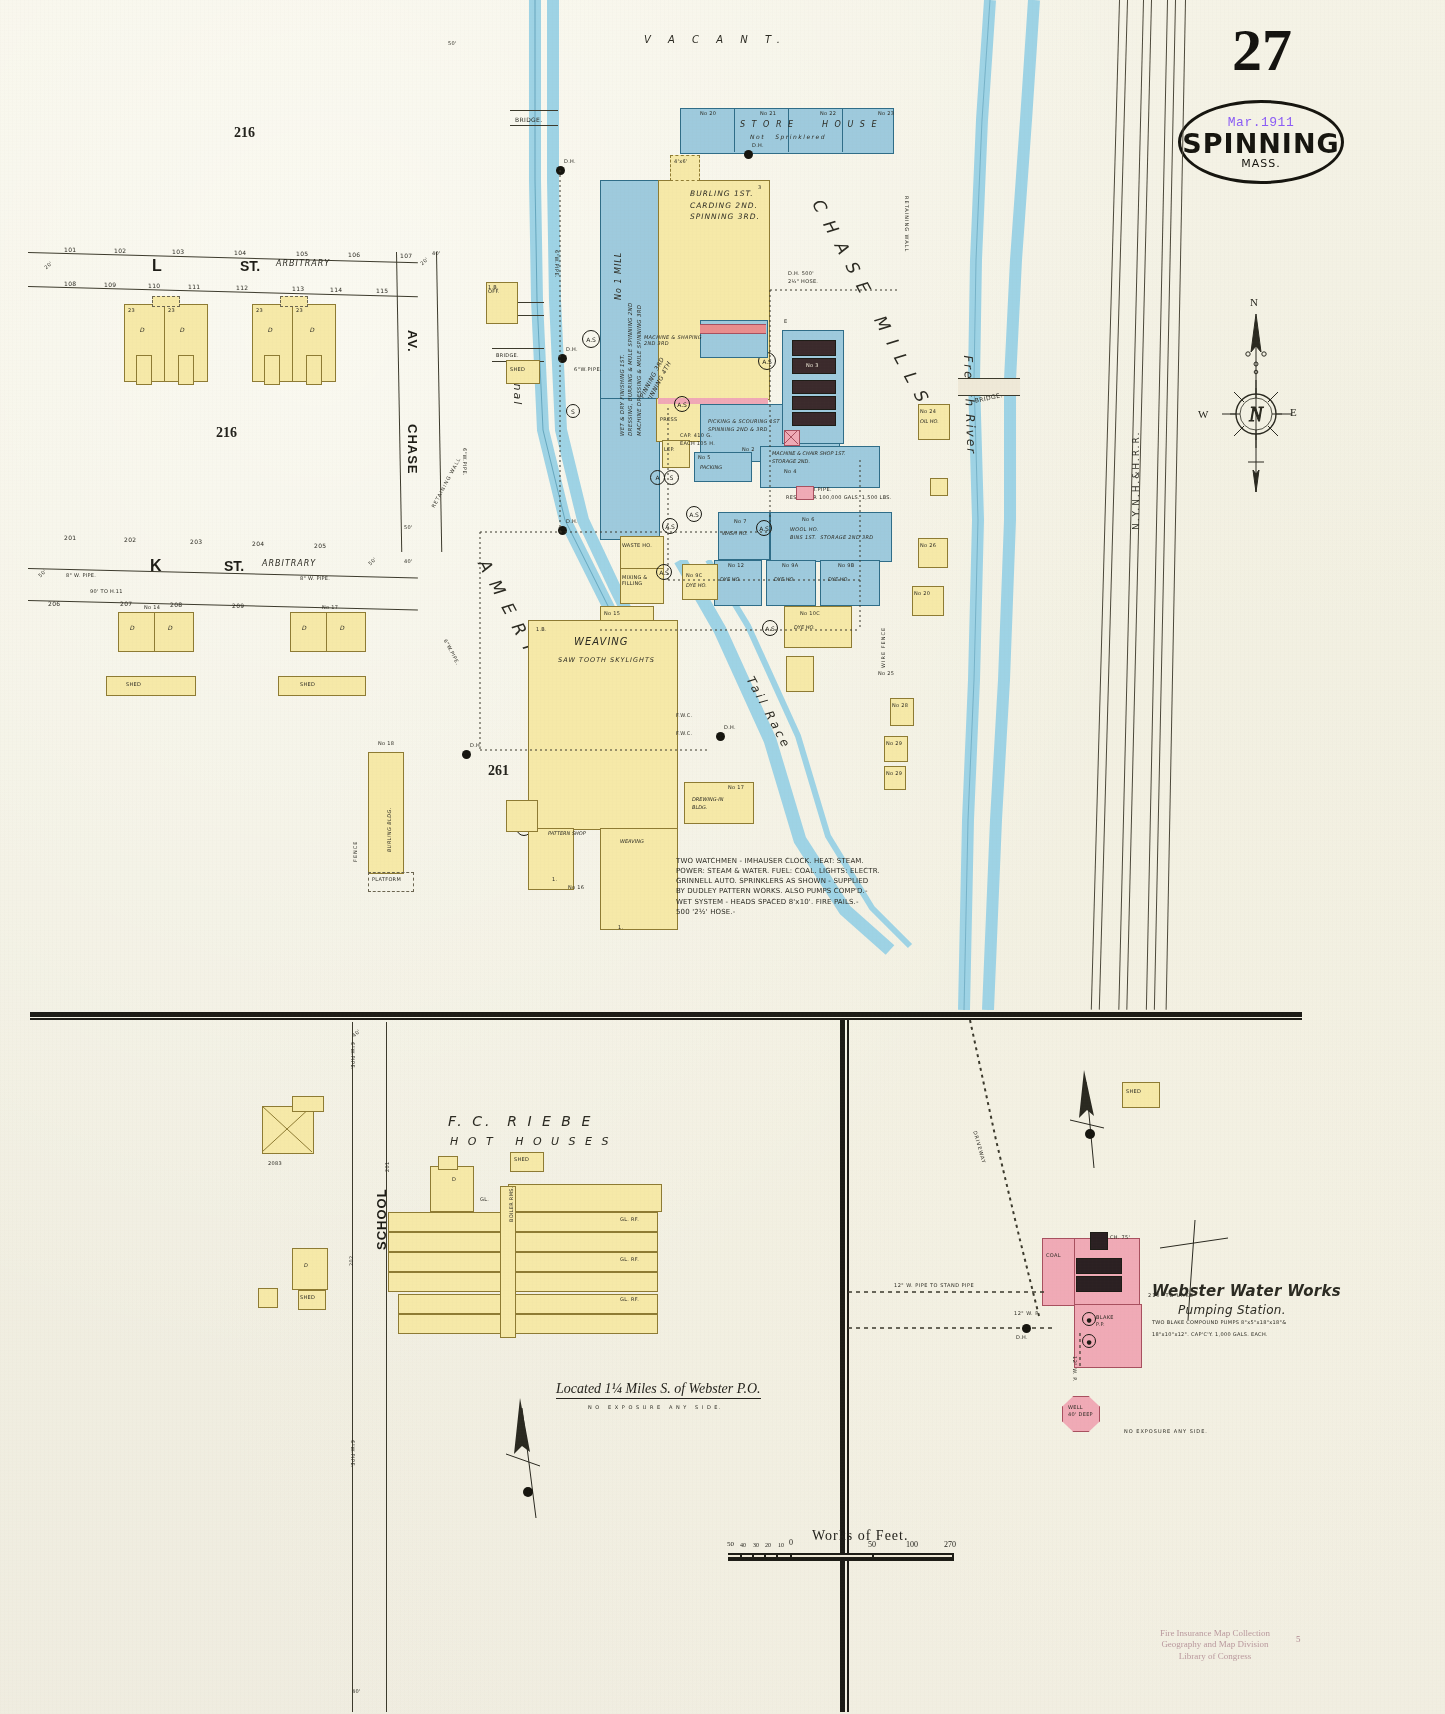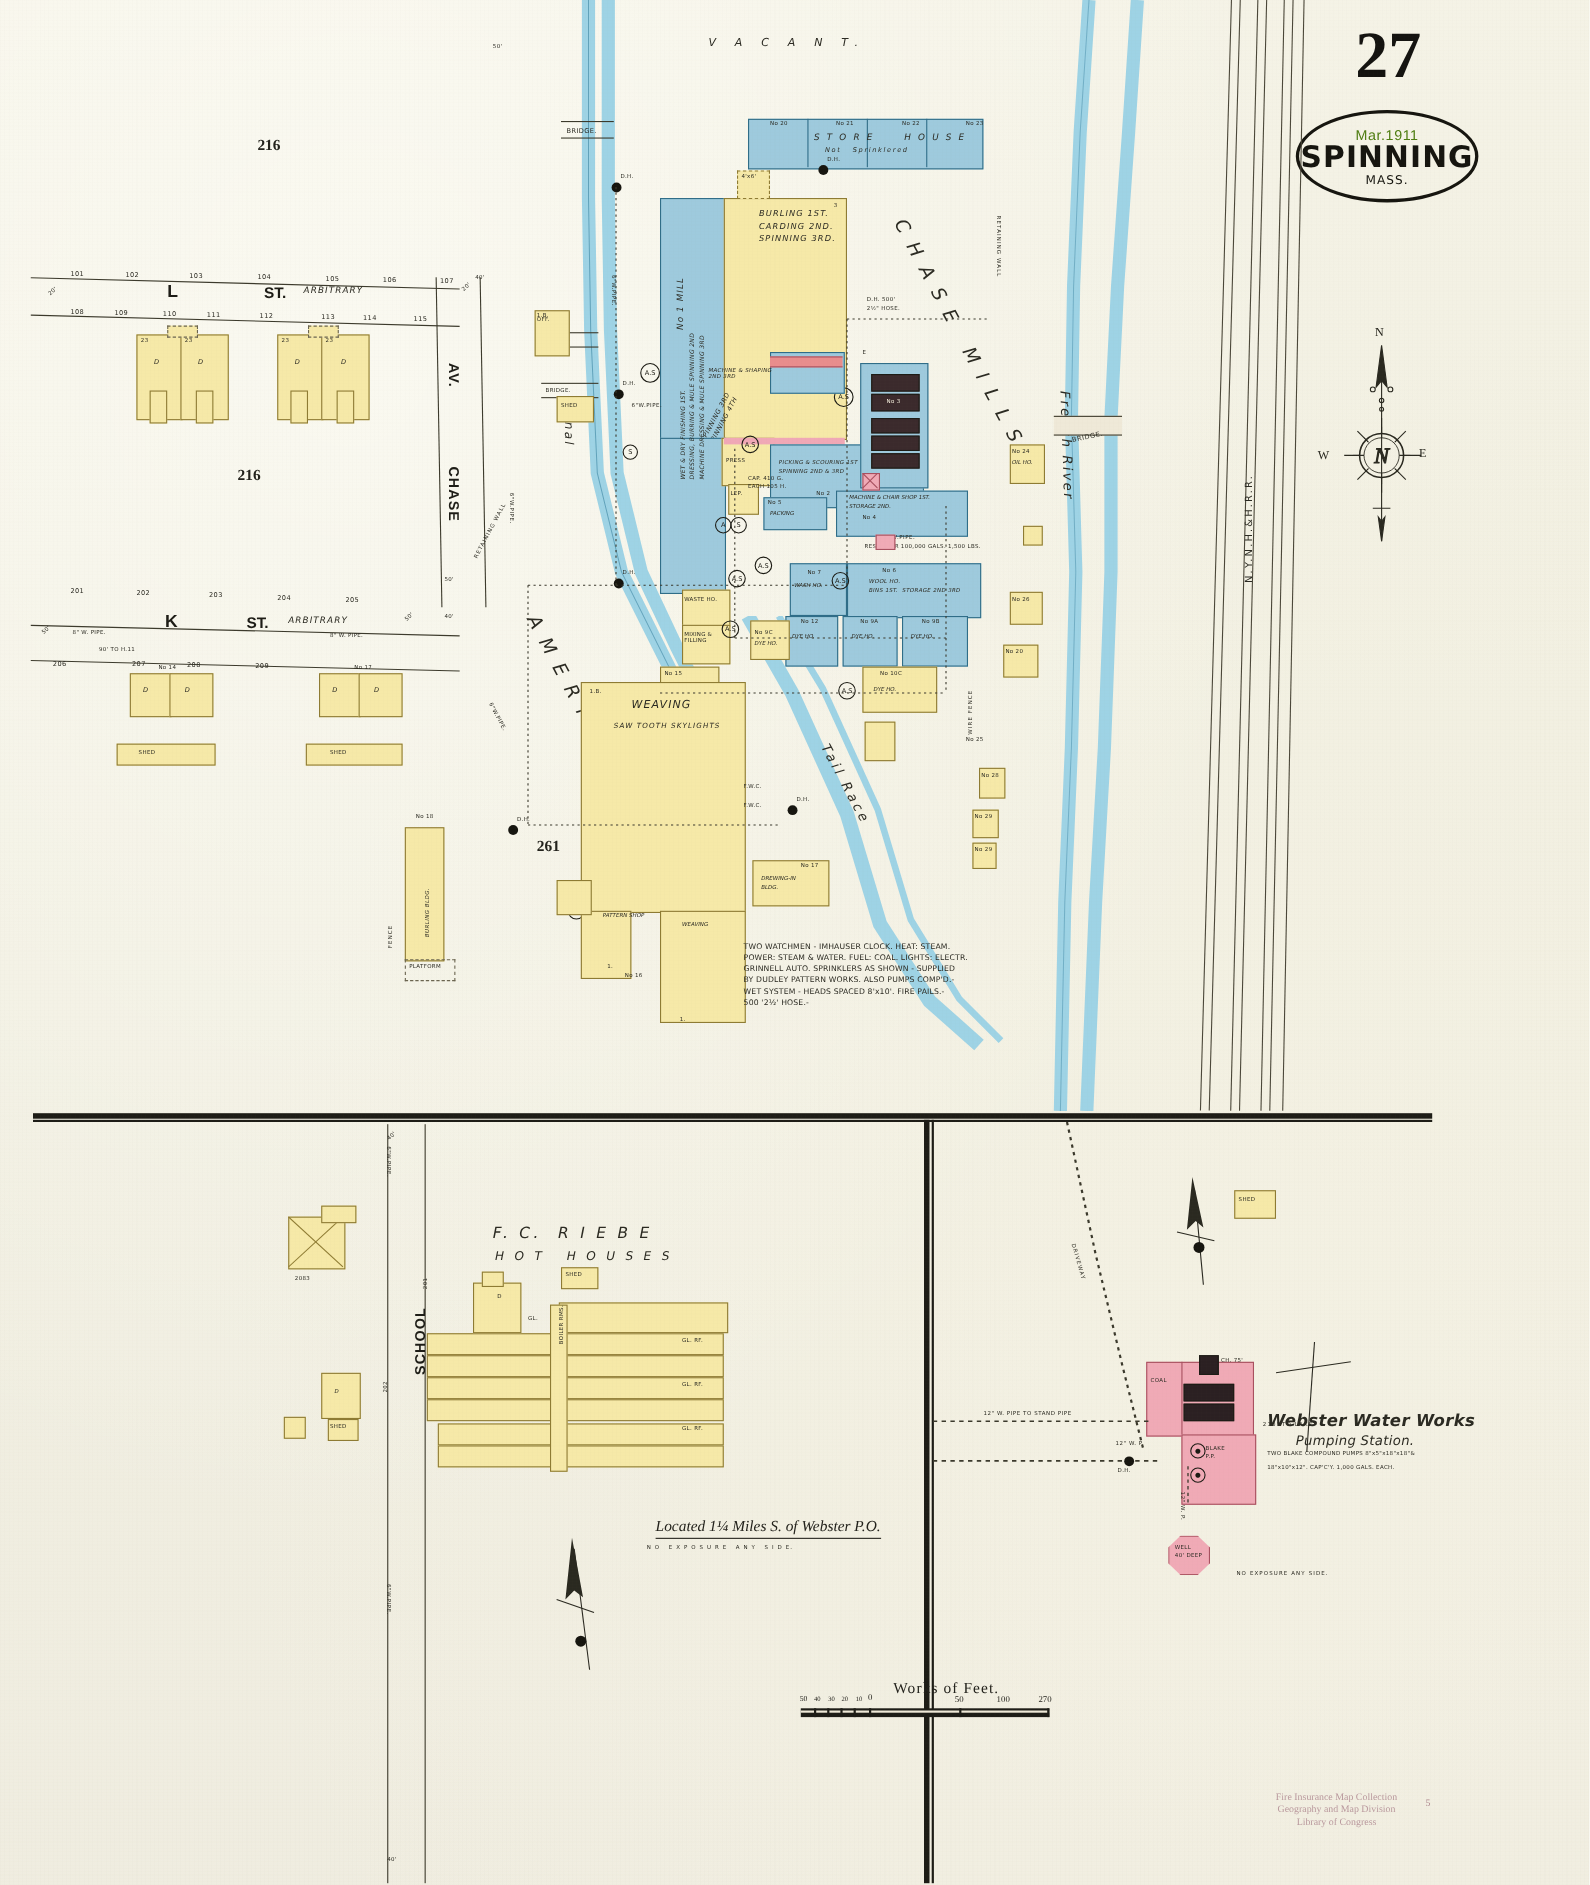--- a/index.html
+++ b/index.html
@@ -50,21 +50,21 @@
         font-size:6px;color:#1b1a13;font-family:"DejaVu Sans",sans-serif;}
 
   .lbl{position:absolute;white-space:pre;line-height:1.25;}
 
   
   #title-stamp{
     position:absolute;width:160px;height:78px;border:3px solid #16150f;border-radius:50%;
     display:flex;flex-direction:column;align-items:center;justify-content:center;
     background:transparent;
   }
-  #title-stamp .d{font-size:13px;letter-spacing:.5px;font-family:Liberation Sans, sans-serif;color:#4d7c0f;}
+  #title-stamp .d{font-size:13px;letter-spacing:.5px;font-family:Liberation Mono, monospace;color:#8b5cf6;}
   #title-stamp .n{font-size:27px;font-weight:bold;letter-spacing:1px;font-family:"DejaVu Sans",sans-serif;color:#16150f;line-height:1;}
   #title-stamp .s{font-size:11px;letter-spacing:1px;font-family:"DejaVu Sans",sans-serif;color:#16150f;}
   #sheet-no{position:absolute;font-family:"Liberation Serif",serif;font-weight:bold;font-size:60px;color:#141310;}
 
   
   .compass-label{position:absolute;font-family:"Liberation Serif",serif;font-size:11px;color:#25241c;}
 
   
   #loc-stamp{position:absolute;color:#b08a92;font-family:"Liberation Serif",serif;text-align:center;opacity:.85;}
   #loc-stamp div{line-height:1.25;}
@@ -551,21 +551,21 @@
   <div class="lbl hand xtiny" style="left:300px;top:1294px;">SHED</div>
   <div class="abs b-yel" style="left:258px;top:1288px;width:18px;height:18px;"></div>
 
   <svg class="abs" style="left:492px;top:1388px;" width="70" height="140">
     <line x1="30" y1="20" x2="44" y2="130" stroke="#2a2920" stroke-width="1"></line>
     <polygon points="28,10 22,66 30,58 38,64" fill="#2a2920"></polygon>
     <line x1="14" y1="66" x2="48" y2="78" stroke="#2a2920" stroke-width="1"></line>
     <circle cx="36" cy="104" r="5" fill="#16150f"></circle>
   </svg>
 
-  <div class="lbl ser underline-txt" style="left:556px;top:1380px;font-size:14px;font-style:italic;margin-left:40px;">Located 1¼ Miles S. of Webster P.O.</div>
+  <div class="lbl ser underline-txt" style="left:556px;top:1380px;font-size:14px;font-style:italic;">Located 1¼ Miles S. of Webster P.O.</div>
   <div class="lbl hand xtiny" style="left:588px;top:1404px;letter-spacing:1px;">N O   E X P O S U R E   A N Y   S I D E.</div>
 
   <svg class="abs" style="left:1060px;top:1058px;" width="70" height="120">
     <line x1="26" y1="24" x2="34" y2="110" stroke="#2a2920" stroke-width="1"></line>
     <polygon points="24,12 19,60 27,52 34,58" fill="#2a2920"></polygon>
     <line x1="10" y1="62" x2="44" y2="70" stroke="#2a2920" stroke-width="1"></line>
     <circle cx="30" cy="76" r="5" fill="#16150f"></circle>
   </svg>
 
   <svg class="abs" style="left:1140px;top:1220px;" width="110" height="110">

